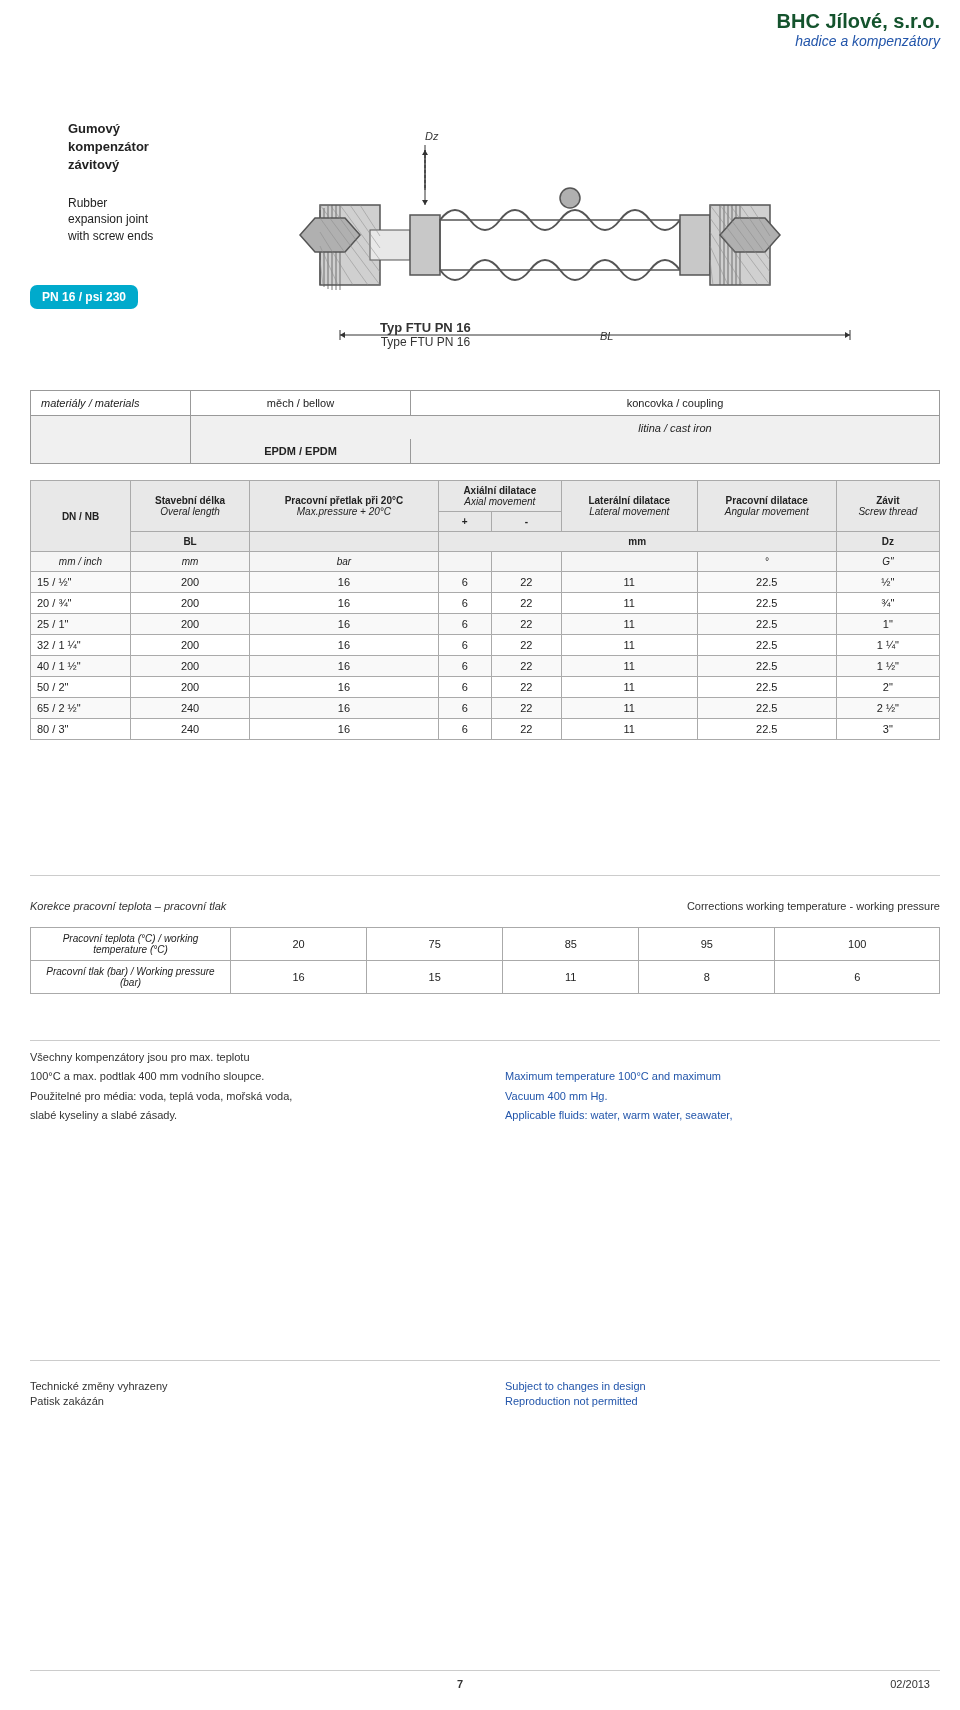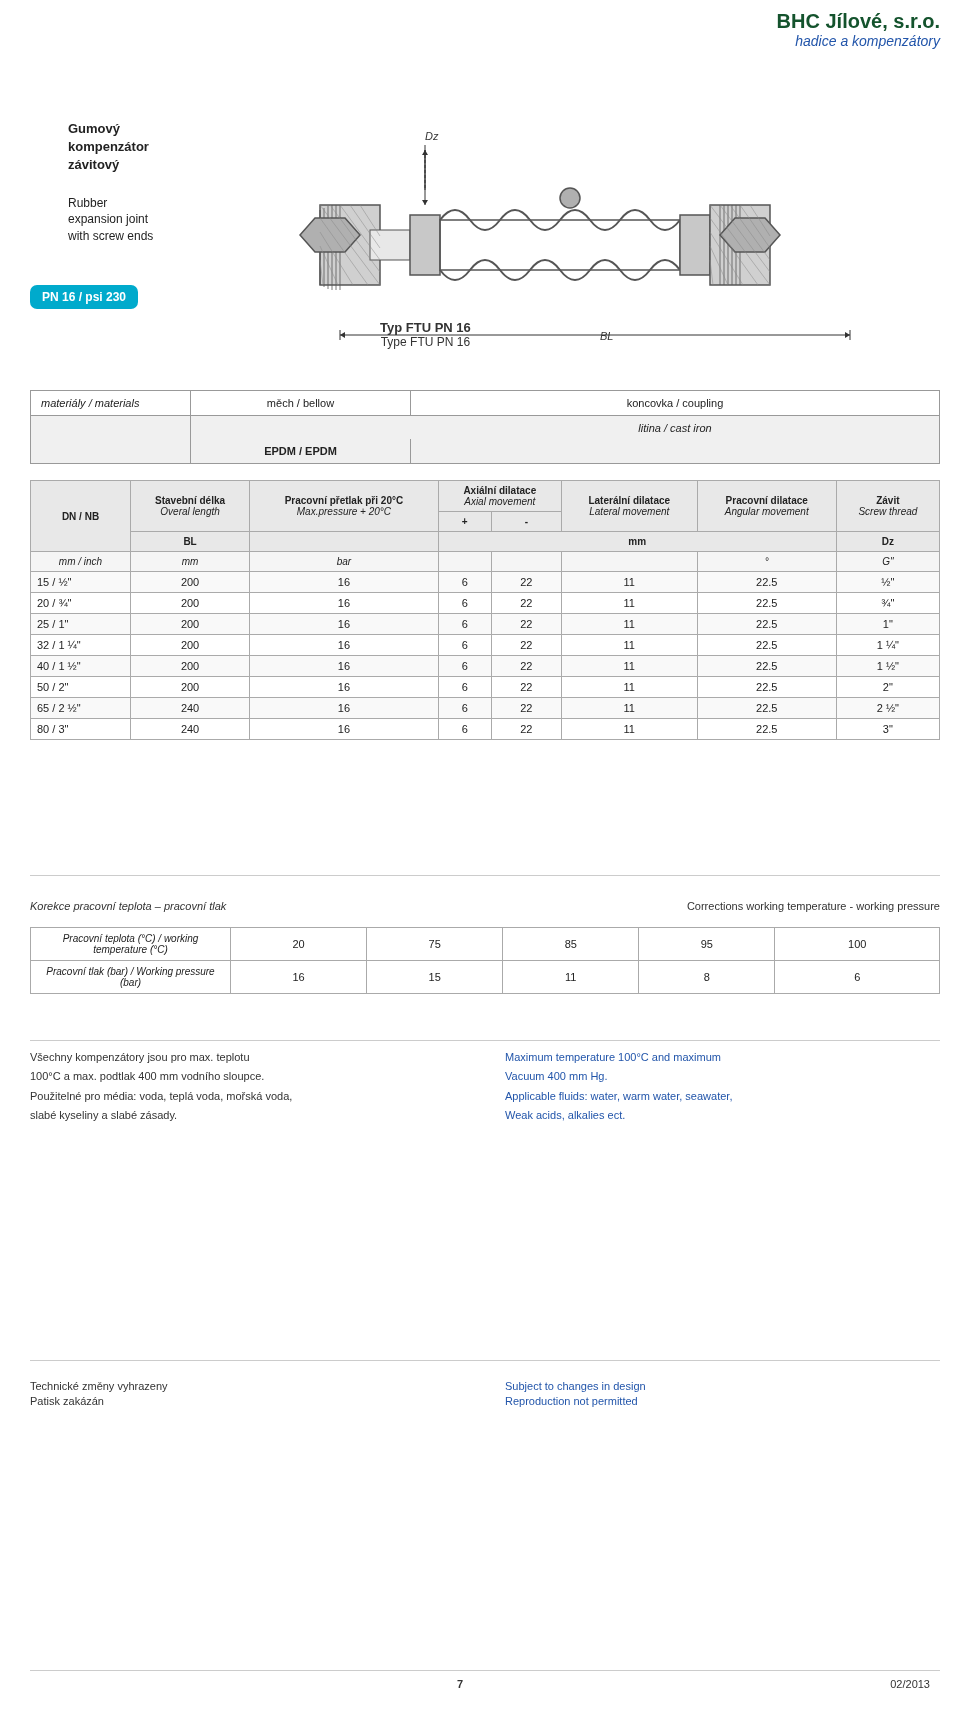--- a/index.html
+++ b/index.html
@@ -629,21 +629,20 @@
     <div class="notes-left">
       <div class="note-item">Všechny kompenzátory jsou pro max. teplotu</div>
       <div class="note-item">100°C a max. podtlak 400 mm vodního sloupce.</div>
       <div class="note-item">Použitelné pro média: voda, teplá voda, mořská voda,</div>
       <div class="note-item">slabé kyseliny a slabé zásady.</div>
     </div>
     <div class="notes-right">
       <div class="note-item-en">Maximum temperature 100°C and maximum</div>
       <div class="note-item-en">Vacuum 400 mm Hg.</div>
       <div class="note-item-en">Applicable fluids: water, warm water, seawater,</div>
-      <div class="note-item-en">Weak acids, alkalies ect.</div>
     </div>
   </div>
 </div>
 
 <div class="divider" style="top: 1360px;"></div>
 
 <div class="changes-section">
   <div class="changes-grid">
     <div class="changes-left">
       <div class="change-item">Technické změny vyhrazeny</div>

